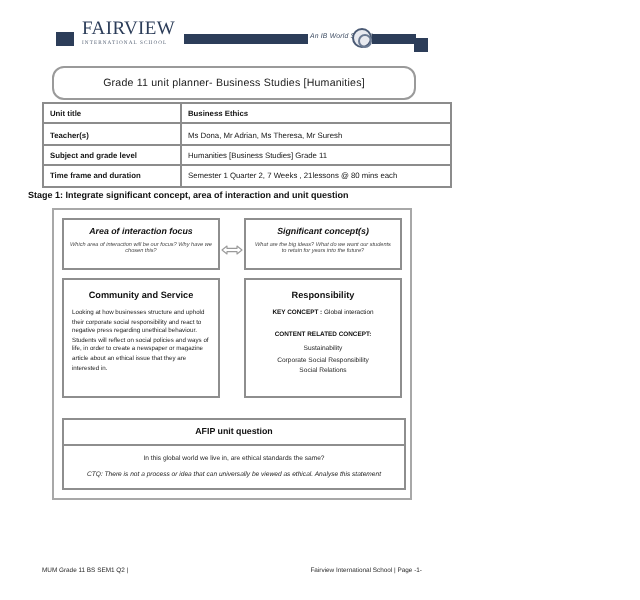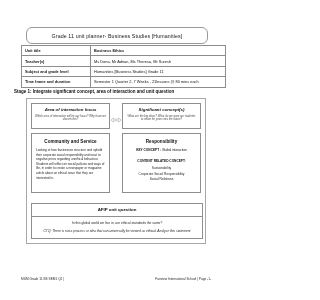--- a/index.html
+++ b/index.html
@@ -297,20 +297,34 @@
     font-size: 3.2px;
     color: #2a2a2a;
     white-space: nowrap;
   }
 </style>
 </head>
 <body>
 
 <div class="page">
 
+  <div class="letterhead">
+    <div class="lh-bar-left"></div>
+
+    <div class="logo-block">
+      <div class="logo-word">FAIRVIEW</div>
+      <div class="logo-sub">INTERNATIONAL SCHOOL</div>
+    </div>
+
+    <div class="lh-rule"></div>
+    <div class="ib-text">An IB World School</div>
+    <div class="ib-logo"></div>
+    <div class="lh-rule2"></div>
+    <div class="lh-sq"></div>
+  </div>
 
   <div class="title-banner">
     <span>Grade 11 unit planner- Business Studies [Humanities]</span>
   </div>
 
   <table class="info-table">
     <tbody>
       <tr class="head">
         <td class="k">Unit title</td>
         <td class="v">Business Ethics</td>

